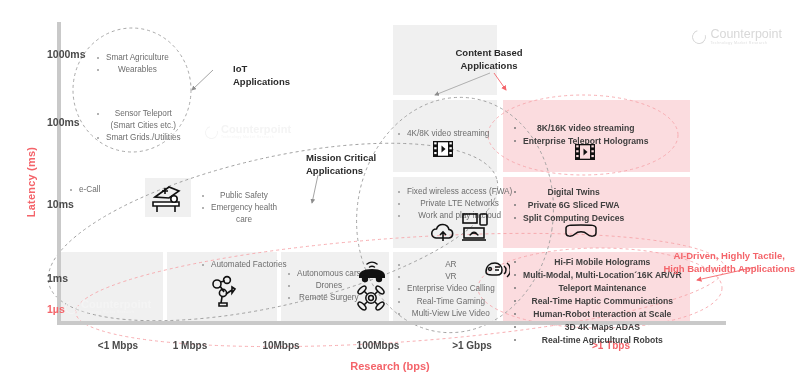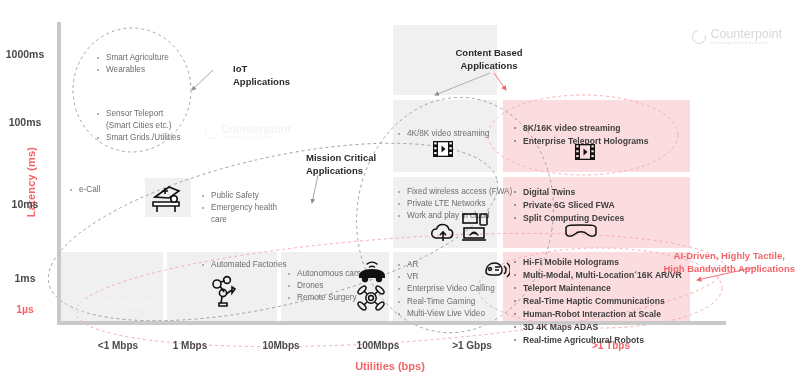--- a/index.html
+++ b/index.html
@@ -8,21 +8,21 @@
     background:#ffffff;
     font-family:"Liberation Sans","DejaVu Sans",sans-serif;
     -webkit-font-smoothing:antialiased;
   }
   .abs{position:absolute;}
 
   
   #y-axis{left:57px;top:22px;width:4px;height:303px;background:#c9c9c9;}
   #x-axis{left:57px;top:321px;width:669px;height:4px;background:#c9c9c9;}
 
-  .ytick{position:absolute;right:3px;text-align:center;font-size:10.5px;font-weight:bold;color:#4a4a4a;white-space:nowrap;}
+  .ytick{position:absolute;right:3px;text-align:left;font-size:10.5px;font-weight:bold;color:#4a4a4a;white-space:nowrap;margin-left:47px;}
   .ytick.red{color:#f4646a;}
   .xtick{position:absolute;text-align:center;font-size:10px;font-weight:bold;color:#4a4a4a;white-space:nowrap;}
   .xtick.red{color:#f4646a;}
 
   #y-axis-title{
     left:-14px;top:176px;width:90px;text-align:center;
     transform:rotate(-90deg);transform-origin:center center;
     color:#f4646a;font-size:11px;font-weight:bold;letter-spacing:.2px;
   }
   #x-axis-title{left:300px;top:360px;width:180px;text-align:center;color:#f4646a;font-size:11px;font-weight:bold;}
@@ -30,21 +30,21 @@
   
   .cell{position:absolute;box-sizing:border-box;}
   .cell.grey{background:#f0f0f0;}
   .cell.pink{background:#fbdcdf;}
 
   .celltext{position:absolute;font-size:8.2px;line-height:12.2px;color:#6d6d6d;white-space:nowrap;}
   .celltext.bold{color:#3f3f3f;font-weight:bold;font-size:8.6px;line-height:13px;}
   .celltext li{list-style:none;position:relative;padding-left:11px;}
   .celltext li:before{content:"";position:absolute;left:2px;top:5px;width:2px;height:2px;background:#9a9a9a;border-radius:50%;}
   .celltext.bold li:before{background:#777;}
-  .celltext ul{margin:0;padding:0;}
+  .celltext ul{margin:0;padding:0;text-align:center;}
 
   
   .annot{position:absolute;font-size:9.5px;font-weight:bold;color:#2b2b2b;line-height:12.5px;white-space:nowrap;}
   .annot.red{color:#f4646a;}
 
   
   .wm{position:absolute;display:flex;align-items:center;gap:3px;opacity:1;pointer-events:none;}
   .wm .wm-txt{font-size:11px;color:#f4f4f4;font-weight:bold;letter-spacing:.1px;line-height:11px;}
   .wm .wm-sub{font-size:3.4px;color:#f4f4f4;letter-spacing:.35px;line-height:5px;}
   .wm .wm-ring{width:11px;height:11px;border:1.6px solid #f4f4f4;border-radius:50%;border-top-color:transparent;transform:rotate(30deg);}
@@ -110,21 +110,21 @@
 <div class="abs" id="y-axis" data-name="y-axis-line"></div>
 <div class="abs" id="y-axis-title" data-name="y-axis-title">Latency (ms)</div>
 
 <div class="ytick" data-name="y-tick-1000ms" style="left:0;  top:48px;  width:50px;">1000ms</div>
 <div class="ytick" data-name="y-tick-100ms" style="left:0;  top:116px; width:50px;">100ms</div>
 <div class="ytick" data-name="y-tick-10ms" style="left:0;  top:198px; width:50px;">10ms</div>
 <div class="ytick" data-name="y-tick-1ms" style="left:0;  top:272px; width:50px;">1ms</div>
 <div class="ytick red" data-name="y-tick-1us" style="left:0;  top:303px; width:50px;">1µs</div>
 
 <div class="abs" id="x-axis" data-name="x-axis-line"></div>
-<div class="abs" id="x-axis-title" data-name="x-axis-title">Utilities (bps)</div>
+<div class="abs" id="x-axis-title" data-name="x-axis-title">Research (bps)</div>
 
 <div class="xtick" data-name="x-tick-lt1mbps" style="left:73px;  top:340px; width:90px;">&lt;1 Mbps</div>
 <div class="xtick" data-name="x-tick-1mbps" style="left:145px; top:340px; width:90px;">1 Mbps</div>
 <div class="xtick" data-name="x-tick-10mbps" style="left:236px; top:340px; width:90px;">10Mbps</div>
 <div class="xtick" data-name="x-tick-100mbps" style="left:333px; top:340px; width:90px;">100Mbps</div>
 <div class="xtick" data-name="x-tick-1gbps" style="left:427px; top:340px; width:90px;">&gt;1 Gbps</div>
 <div class="xtick red" data-name="x-tick-1tbps" style="left:566px; top:340px; width:90px;">&gt;1 Tbps</div>
 
 <div class="celltext abs" data-name="group-iot-text" style="left:95px;top:52px;">
   <ul>

